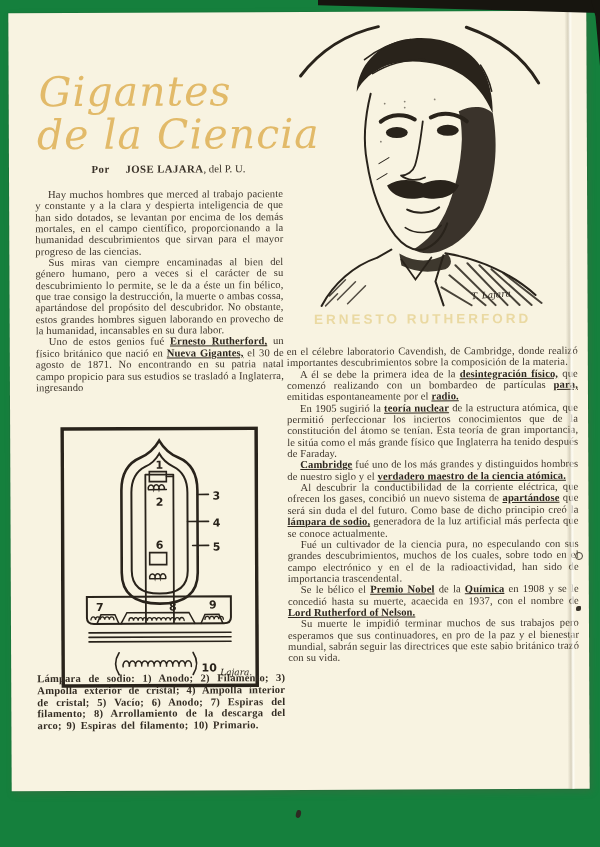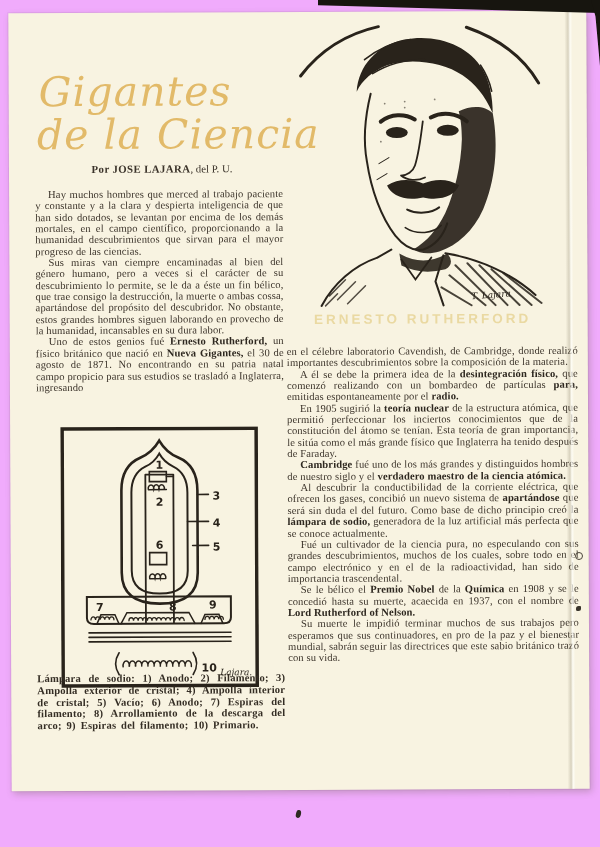--- a/index.html
+++ b/index.html
@@ -1,16 +1,16 @@
 <!DOCTYPE html>
 <html><head>
 <meta charset="utf-8">
 <style>
   html,body{margin:0;padding:0;background:#e8e8e4;}
-  .stage{position:relative;width:600px;height:847px;background:#f0abfc;overflow:hidden;
+  .stage{position:relative;width:600px;height:847px;background:#15803d;overflow:hidden;
          font-family:"Liberation Serif",serif;}
   .page{position:absolute;z-index:1;left:10px;top:12px;width:578px;height:778px;
         background:#f8f3e1;transform:rotate(-0.25deg);
         box-shadow:0 0 0 1px rgba(0,0,0,0.05),2px 3px 7px rgba(95,88,70,0.3);}
   
   .scan-top{position:absolute;z-index:3;left:318px;top:0;width:282px;height:13px;background:#17150f;
             clip-path:polygon(0 0,100% 0,100% 100%,0 40%);}
   .scan-right{position:absolute;z-index:3;left:591px;top:0;width:9px;height:66px;background:#17150f;
               clip-path:polygon(0 0,100% 0,100% 100%,50% 25%);}
   .crease{position:absolute;left:556px;top:0;width:8px;height:100%;
@@ -21,28 +21,28 @@
           border:1.5px solid #4a443a;border-radius:50%;}
   .speck3{position:absolute;z-index:4;left:576px;top:606px;width:5px;height:5px;background:#3a352c;
           border-radius:50% 20% 50% 30%;}
   
   .title{position:absolute;left:30px;top:58px;margin:0;color:#e2ba69;font-style:italic;
          font-family:"DejaVu Serif",serif;font-weight:500;font-size:41px;line-height:1.05;letter-spacing:1px;}
   .title .t1,.title .t2{display:block;}
   .title .t2{margin-left:-2px;}
   .byline{position:absolute;left:36px;top:150px;width:234px;margin:0;text-align:center;
           font-size:10.8px;color:#3b332a;}
-  .byline .bld{font-weight:bold;letter-spacing:0.4px;}
+  .byline .bld{font-weight:bold;letter-spacing:0.4px;margin-left:13px;}
   
   .text-left{position:absolute;left:26px;top:176px;width:248px;}
   .text-right{position:absolute;left:277px;top:334px;width:291px;}
   .body-p{margin:0;text-align:justify;font-size:10.6px;line-height:11.35px;color:#3b332a;
           text-indent:13px;letter-spacing:0.1px;}
   .body-p.noindent{text-indent:0;}
-  .b{font-weight:bold;color:#2d271f;}
+  .b{font-weight:bold;color:#2d271f;text-decoration:underline;}
   
   .figure{position:absolute;left:50px;top:414px;width:198px;height:262px;}
   .caption{position:absolute;left:26px;top:660px;width:248px;margin:0;text-align:justify;
            font-weight:bold;font-size:10.6px;line-height:11.8px;color:#342d24;
            letter-spacing:0.2px;word-spacing:2px;}
   
   .portrait{position:absolute;left:276px;top:2px;width:274px;height:296px;}
   .portrait-caption{position:absolute;left:276px;top:300px;width:274px;text-align:center;
            font-family:"Liberation Sans",sans-serif;font-weight:bold;font-size:13.5px;
            letter-spacing:3px;color:#ead9a2;}

